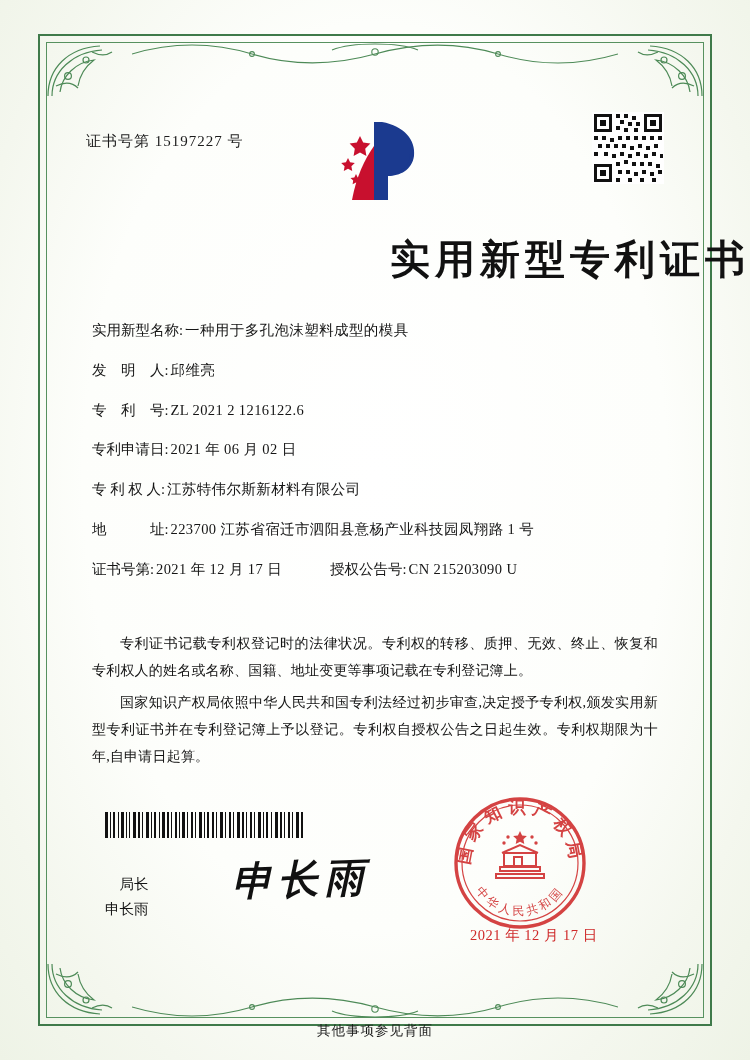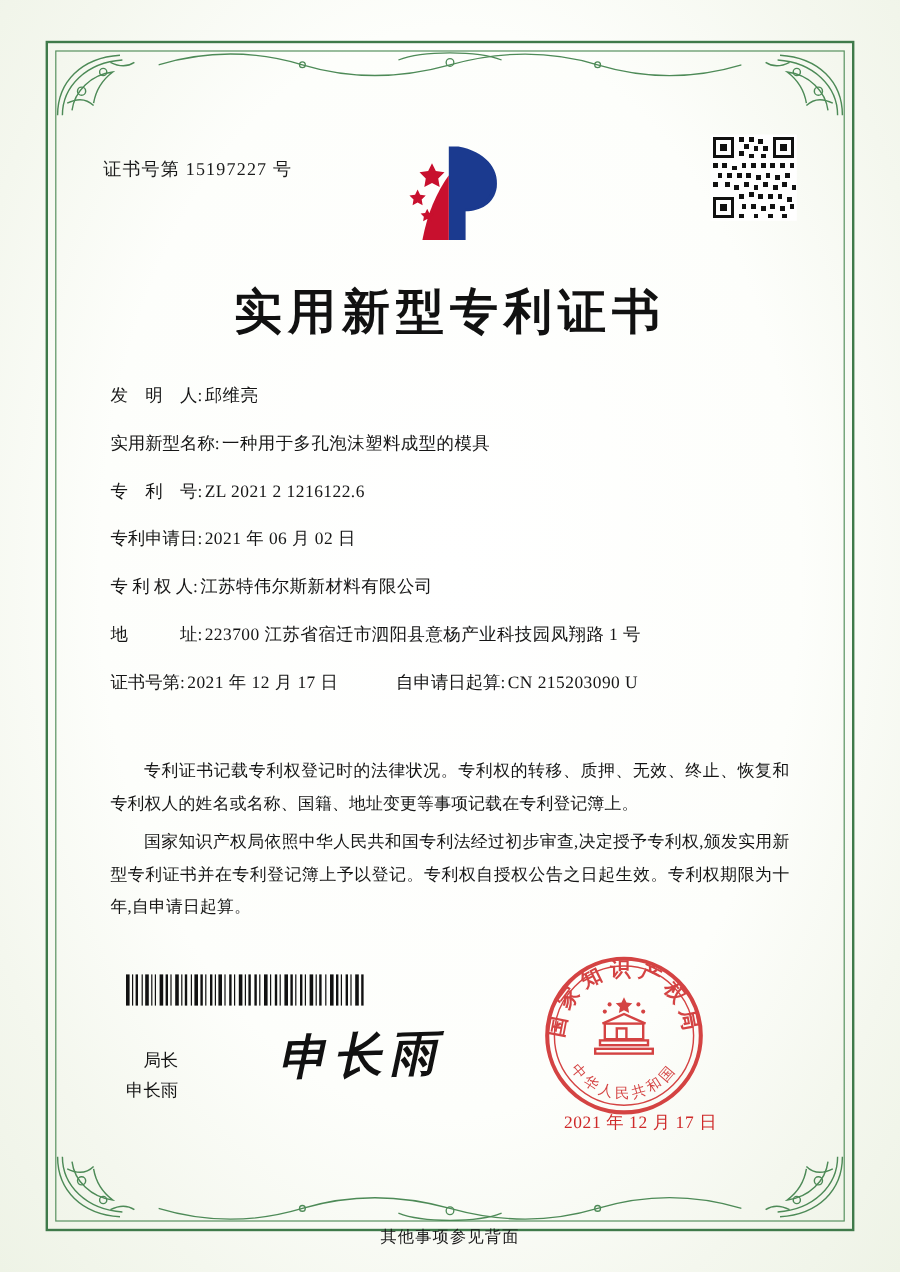--- a/index.html
+++ b/index.html
@@ -87,21 +87,21 @@
     top: 112px;
     width: 72px;
     height: 72px;
   }
 
   .title {
     position: absolute;
     left: 0;
     top: 232px;
     width: 750px;
-    text-align: center;
+    text-align: right;
     font-size: 40px;
     font-weight: bold;
     letter-spacing: 5px;
     color: #111;
     font-family: "Liberation Serif", serif;
   }
 
   
   .fields {
     position: absolute;
@@ -393,30 +393,30 @@
           <rect x="30" y="33" width="2" height="2"></rect>
       </g>
     </svg>
   </div>
 
   <div class="title">实用新型专利证书</div>
 
   <div class="fields">
 
     <div class="field-row">
+      <span class="field-label">实用新型名称:</span>
+      <span class="field-value">一种用于多孔泡沫塑料成型的模具</span>
+    </div>
+
+    <div class="field-row">
       <span class="field-label">发　明　人:</span>
       <span class="field-value">邱维亮</span>
     </div>
 
     <div class="field-row">
-      <span class="field-label">实用新型名称:</span>
-      <span class="field-value">一种用于多孔泡沫塑料成型的模具</span>
-    </div>
-
-    <div class="field-row">
       <span class="field-label">专　利　号:</span>
       <span class="field-value">ZL 2021 2 1216122.6</span>
     </div>
 
     <div class="field-row">
       <span class="field-label">专利申请日:</span>
       <span class="field-value">2021 年 06 月 02 日</span>
     </div>
 
     <div class="field-row">
@@ -425,21 +425,21 @@
     </div>
 
     <div class="field-row">
       <span class="field-label">地　　　址:</span>
       <span class="field-value">223700 江苏省宿迁市泗阳县意杨产业科技园凤翔路 1 号</span>
     </div>
 
     <div class="field-row">
       <span class="field-label">证书号第:</span>
       <span class="field-value">2021 年 12 月 17 日</span>
-      <span class="field-label inline-second">自申请日起算:</span>
+      <span class="field-label inline-second">授权公告号:</span>
       <span class="field-value">CN 215203090 U</span>
     </div>
 
   </div>
 
   <div class="body-text">
     <p>专利证书记载专利权登记时的法律状况。专利权的转移、质押、无效、终止、恢复和专利权人的姓名或名称、国籍、地址变更等事项记载在专利登记簿上。</p>
     <p>国家知识产权局依照中华人民共和国专利法经过初步审查,决定授予专利权,颁发实用新型专利证书并在专利登记簿上予以登记。专利权自授权公告之日起生效。专利权期限为十年,自申请日起算。</p>
   </div>
 

